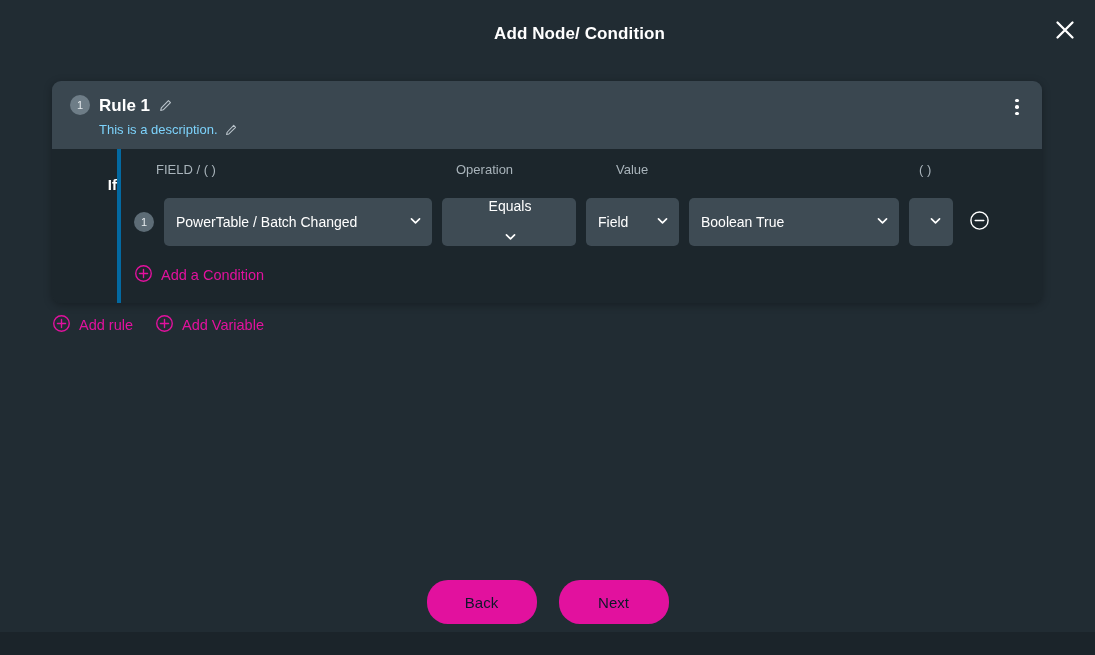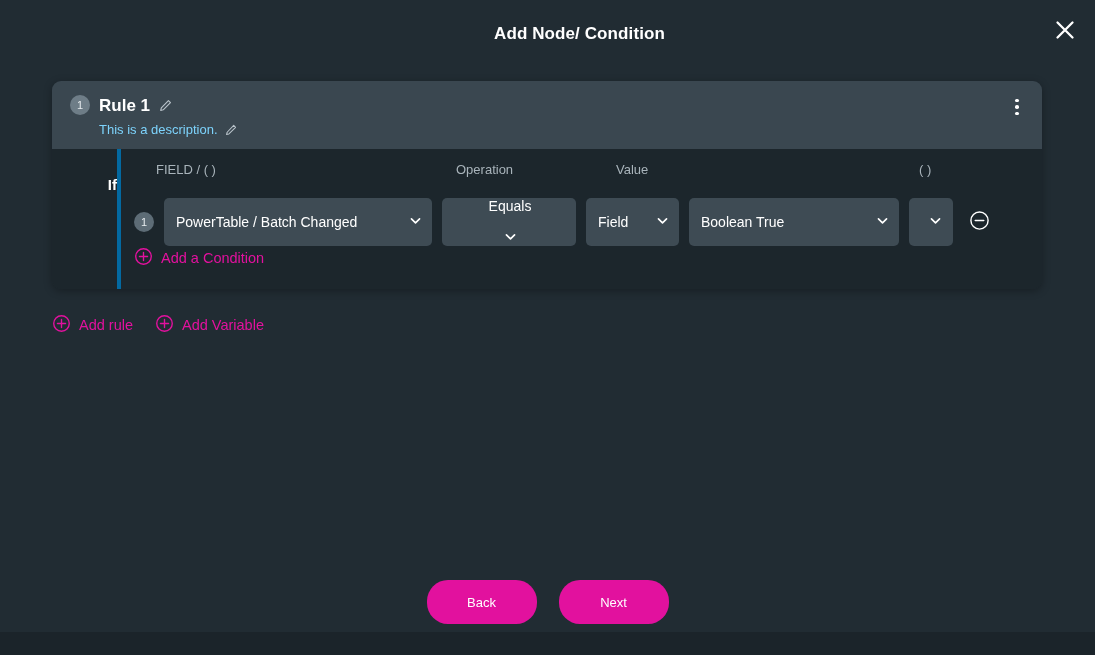--- a/index.html
+++ b/index.html
@@ -243,21 +243,21 @@
     color: #e2119e;
     font-size: 14.5px;
     cursor: pointer;
     background: none;
     border: none;
     font-family: "Liberation Sans", sans-serif;
     padding: 0;
   }
 
   .add-condition {
-    margin-top: 1px;
+    margin-top: 18px;
     margin-left: 13px;
   }
 
   .card-footer-links {
     position: absolute;
     left: 52px;
     top: 314px;
     display: flex;
     align-items: center;
     gap: 22px;
@@ -269,26 +269,26 @@
     left: 0;
     top: 580px;
     width: 1095px;
     display: flex;
     justify-content: center;
     gap: 22px;
   }
 
   .btn {
     background: #e2119e;
-    color: #ffffff;
+    color: #0f172a;
     border: none;
     border-radius: 21px;
     width: 110px;
     height: 44px;
-    font-size: 13px;
+    font-size: 15px;
     font-family: "Liberation Sans", sans-serif;
     cursor: pointer;
   }
 
   .bottom-strip {
     position: absolute;
     left: 0;
     bottom: 0;
     width: 1095px;
     height: 23px;

